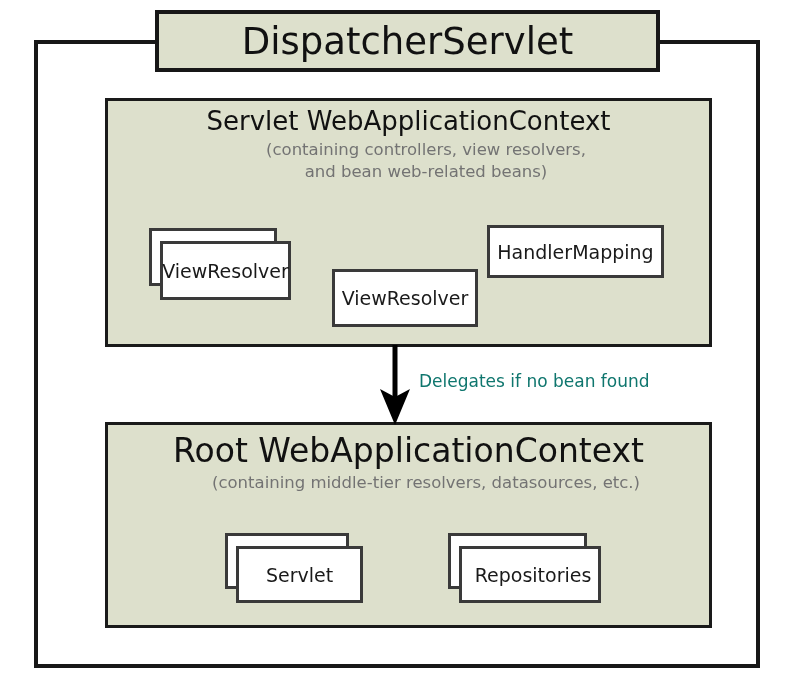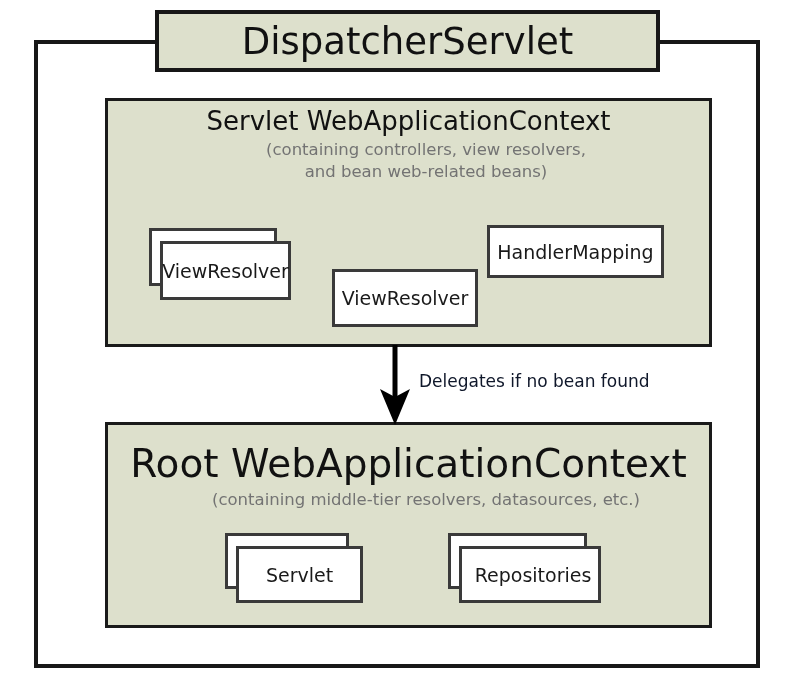--- a/index.html
+++ b/index.html
@@ -80,22 +80,22 @@
 
   .ctx-heading {
     text-align: center;
     font-size: 26px;
     color: #111111;
     line-height: 1.04;
     margin-top: 7px;
     white-space: nowrap;
   }
   .root-ctx .ctx-heading {
-    font-size: 39px;
-    margin-top: 19px;
+    font-size: 33px;
+    margin-top: 9px;
   }
   .ctx-sub {
     text-align: center;
     font-size: 16.5px;
     color: #737373;
     line-height: 1.32;
     margin-top: 4px;
     padding-left: 35px;
   }
   .ctx-sub .sub-line {
@@ -167,21 +167,21 @@
     top: 345px;
     width: 40px;
     height: 80px;
     z-index: 4;
   }
   .arrow-label {
     position: absolute;
     left: 419px;
     top: 371px;
     font-size: 17px;
-    color: #0f172a;
+    color: #0f766e;
     white-space: nowrap;
     z-index: 4;
   }
 </style>
 </head>
 <body>
 
 <div id="diagram">
 
   <div class="outer-frame"></div>

